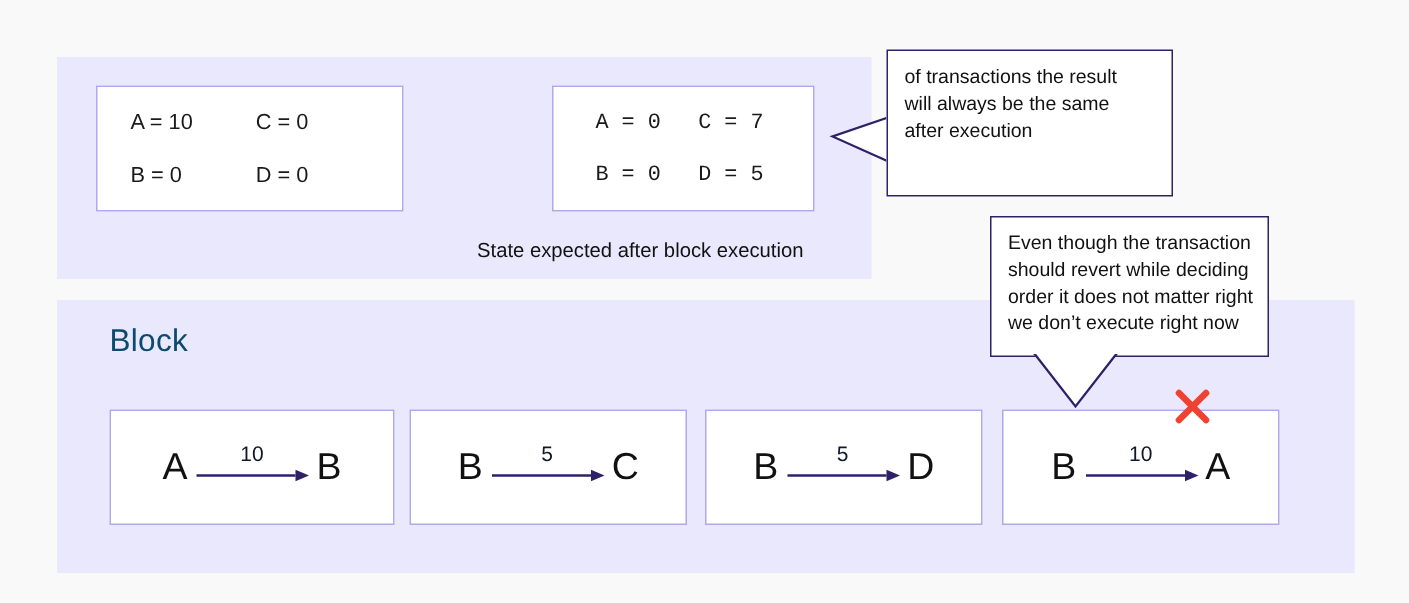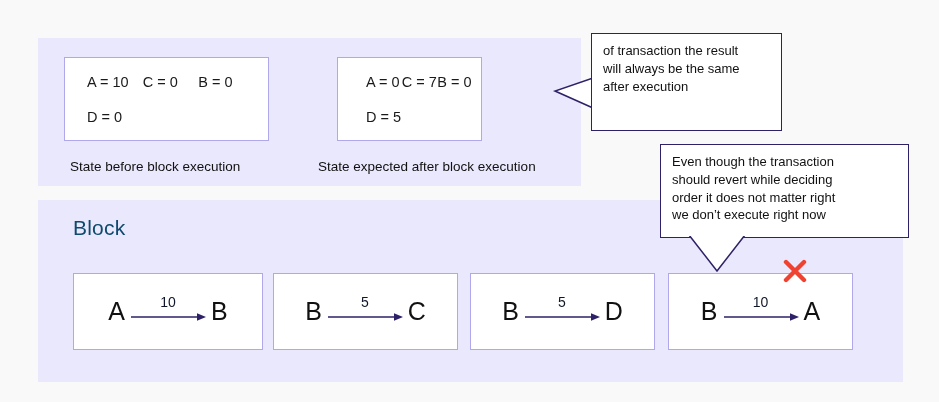--- a/index.html
+++ b/index.html
@@ -18,26 +18,26 @@
   #panel-states{left:38px;top:38px;width:543px;height:148px;}
   #panel-block{left:38px;top:200px;width:865px;height:182px;}
 
   
   .wbox{
     position:absolute;background:#ffffff;
     border:1px solid #b0a8ec;
     box-sizing:border-box;
   }
   #state-box-before{left:64px;top:57px;width:205px;height:84px;}
-  #state-box-after{left:337px;top:57px;width:145px;height:84px;}
+  #state-box-after{left:368px;top:57px;width:175px;height:84px;font-family:Liberation Mono, monospace;}
 
   .state-grid{
     position:absolute;left:0;top:0;right:0;bottom:0;
     display:grid;
-    grid-template-columns:1fr 1fr 1fr;
+    grid-template-columns:1fr 1fr;
     grid-template-rows:1fr 1fr;
     align-items:center;
     padding:6px 14px 6px 22px;
     box-sizing:border-box;
     font-size:14.5px;
   }
   #state-box-after .state-grid{padding-left:28px;padding-right:8px;}
   .state-cell{white-space:nowrap;}
 
   .caption{
@@ -97,41 +97,40 @@
     position:absolute;
     background:#ffffff;
     border:1.5px solid #2f2168;
     box-sizing:border-box;
     padding:8px 10px 8px 11px;
     font-size:13px;
     line-height:1.37;
     color:#111;
   }
   #callout-1 .callout-box{left:591px;top:33px;width:191px;height:98px;}
-  #callout-2 .callout-box{left:660px;top:144px;width:249px;height:94px;}
+  #callout-2 .callout-box{left:660px;top:144px;width:186px;height:94px;}
   .tail{position:absolute;}
 
   .line{white-space:nowrap;}
 </style>
 </head>
 <body>
 
 <div class="canvas">
 
   <div class="panel" id="panel-states"></div>
 
   <div class="wbox" id="state-box-before">
     <div class="state-grid">
       <div class="state-cell">A = 10</div>
       <div class="state-cell">C = 0</div>
       <div class="state-cell">B = 0</div>
       <div class="state-cell">D = 0</div>
     </div>
   </div>
-  <div class="caption" id="caption-before">State before block execution</div>
 
   <div class="wbox" id="state-box-after">
     <div class="state-grid">
       <div class="state-cell">A = 0</div>
       <div class="state-cell">C = 7</div>
       <div class="state-cell">B = 0</div>
       <div class="state-cell">D = 5</div>
     </div>
   </div>
   <div class="caption" id="caption-after">State expected after block execution</div>
@@ -200,21 +199,21 @@
     <line x1="21" y1="3" x2="3" y2="21" stroke="#ef4230" stroke-width="4.4" stroke-linecap="round"></line>
   </svg>
 
   <div class="callout" id="callout-1">
     <svg class="tail" style="left:551px;top:78px;" width="46" height="44" viewBox="0 0 46 44">
       <polygon points="42,0 4,13 42,30" fill="#ffffff" stroke="none"></polygon>
       <polyline points="42,0 4,13 42,30" fill="none" stroke="#2f2168" stroke-width="1.5"></polyline>
       <rect x="40" y="-2" width="6" height="34" fill="#ffffff" stroke="none"></rect>
     </svg>
     <div class="callout-box">
-      <div class="line">of transaction the result</div>
+      <div class="line">of transactions the result</div>
       <div class="line">will always be the same</div>
       <div class="line">after execution</div>
     </div>
   </div>
 
   <div class="callout" id="callout-2">
     <div class="callout-box">
       <div class="line">Even though the transaction</div>
       <div class="line">should revert while deciding</div>
       <div class="line">order it does not matter right</div>

